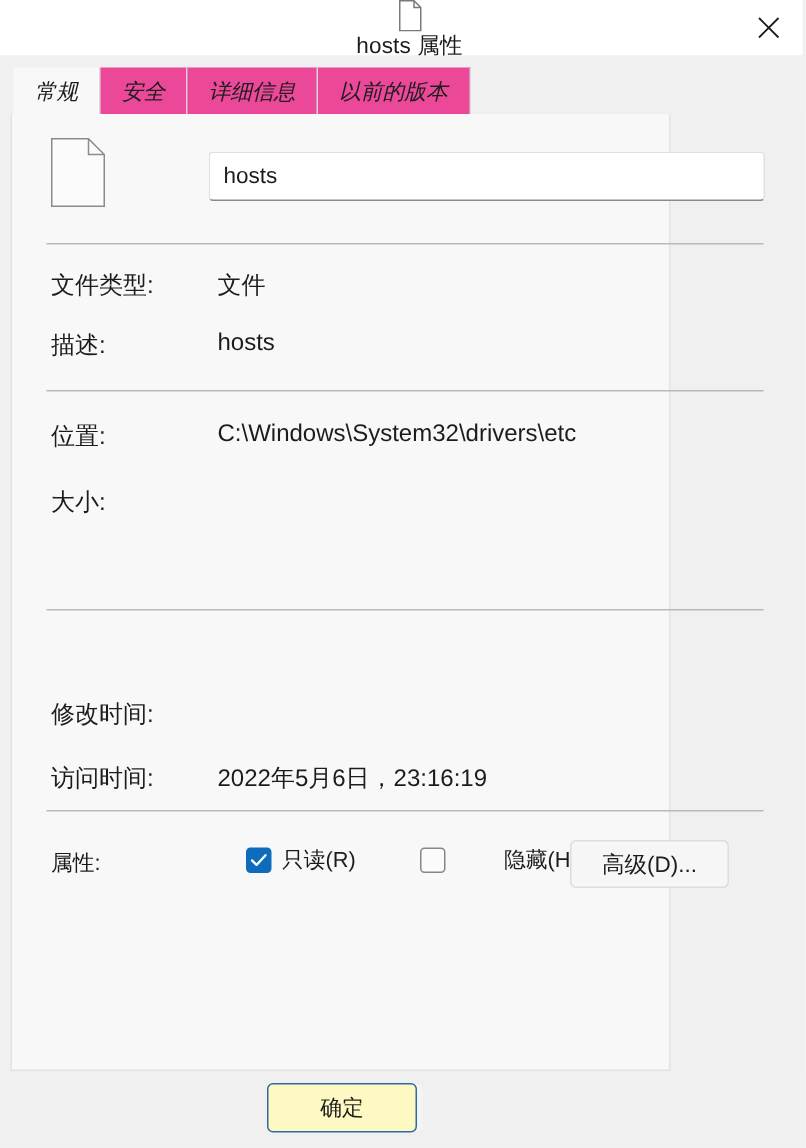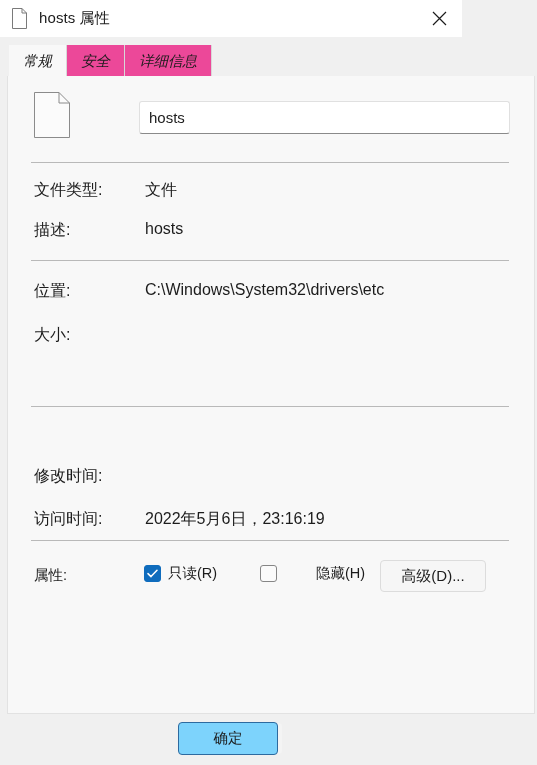--- a/index.html
+++ b/index.html
@@ -13,25 +13,26 @@
     font-family: "Liberation Sans", "DejaVu Sans", sans-serif;
     color: #1a1a1a;
     overflow: hidden;
     position: relative;
   }
 
   
   .titlebar {
     position: absolute;
     left: 0; top: 0;
-    width: 462px;
+    width: 535px;
     height: 37px;
     background: #ffffff;
     display: flex;
     align-items: center;
+    flex-direction: column;
   }
   .title-icon {
     margin-left: 11px;
     width: 17px;
     height: 21px;
     position: relative;
     flex: none;
   }
   .title-text {
     margin-left: 11px;
@@ -81,21 +82,21 @@
   .tab.active {
     background: #f8f8f8;
     border-right: 1px solid #d8d8d8;
   }
   .tab:last-child { border-right: 1px solid #d8d8d8; }
 
   
   .panel {
     position: absolute;
     left: 7px; top: 76px;
-    width: 528px;
+    width: 440px;
     height: 638px;
     background: #f8f8f8;
     border: 1px solid #e2e2e2;
     border-top: none;
     box-sizing: border-box;
   }
 
   
   .name-row {
     position: absolute;
@@ -168,20 +169,21 @@
     position: absolute;
     left: 26px;
     top: 6px;
   }
   .cb-wrap {
     position: absolute;
     display: flex;
     align-items: center;
     top: 4px;
     cursor: default;
+    margin-left: 20px;
   }
   .cb-wrap.readonly { left: 136px; }
   .cb-wrap.hidden-attr { left: 252px; gap: 32px; }
   .cb {
     width: 17px;
     height: 17px;
     border-radius: 3px;
     box-sizing: border-box;
     flex: none;
     display: flex;
@@ -226,21 +228,21 @@
     width: 537px;
     height: 51px;
     background: #f0f0f0;
   }
   .ok-btn {
     position: absolute;
     left: 178px;
     top: 722px;
     width: 100px;
     height: 33px;
-    background: #7dd3fc;
+    background: #fef9c3;
     border: 1px solid #2d6a9f;
     border-radius: 4px;
     font-family: "Liberation Sans", "DejaVu Sans", sans-serif;
     font-size: 14.5px;
     color: #1c1c1c;
     cursor: default;
     box-sizing: border-box;
     z-index: 3;
   }
   
@@ -276,20 +278,23 @@
 <div class="tabstrip">
   <div class="tab active">
     <span>常规</span>
   </div>
   <div class="tab">
     <span>安全</span>
   </div>
   <div class="tab">
     <span>详细信息</span>
   </div>
+  <div class="tab">
+    <span>以前的版本</span>
+  </div>
 </div>
 
 <div class="panel">
 
   <div class="name-row">
     <span class="file-icon-big">
       <svg width="36" height="46" viewBox="0 0 36 46">
         <path d="M0.5 0.5 H25 L35.5 11 V45.5 H0.5 Z" fill="#fbfbfb" stroke="#8b8b8b" stroke-width="1"></path>
         <path d="M25 0.5 V11 H35.5" fill="none" stroke="#8b8b8b" stroke-width="1"></path>
       </svg>

